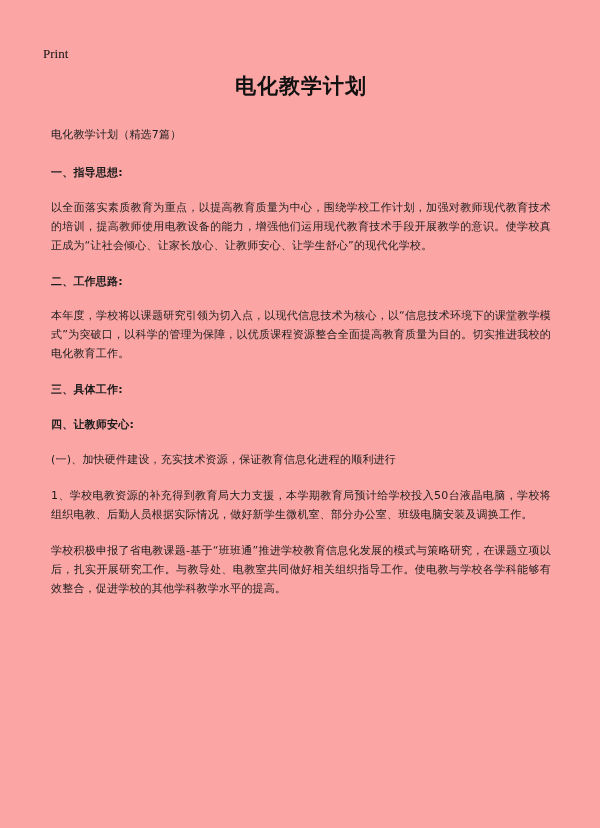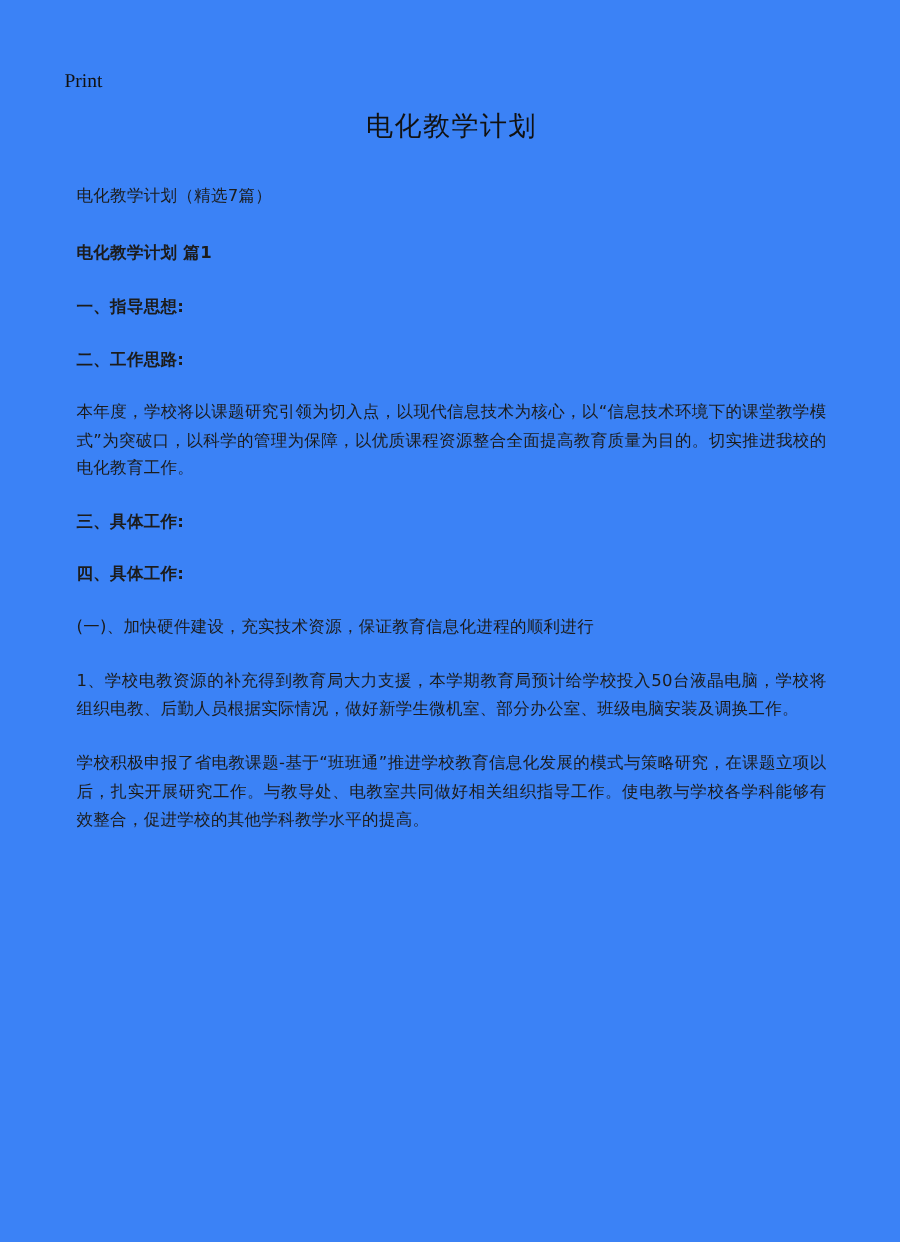--- a/index.html
+++ b/index.html
@@ -13,42 +13,42 @@
     font-family: "DejaVu Sans", "Liberation Sans", sans-serif;
     color: #1a1a1a;
     overflow: hidden;
   }
   .page {
     position: relative;
     width: 600px;
     height: 828px;
     box-sizing: border-box;
     padding: 0;
-    background: #3b82f6;
+    background: #fca5a5;
   }
   .print-link {
     position: absolute;
     top: 47px;
     left: 43px;
     font-size: 13px;
     line-height: 1;
     color: #111;
     text-decoration: none;
     cursor: pointer;
     font-family: "Liberation Serif", serif;
   }
   .doc-body {
     position: absolute;
     top: 72px;
     left: 51px;
     width: 500px;
   }
   .doc-title {
-    font-size: 18px;
-    font-weight: normal;
+    font-size: 21px;
+    font-weight: bold;
     text-align: center;
     letter-spacing: 1px;
     margin: 0 0 26px 0;
     color: #111;
   }
   p {
     margin: 0 0 17px 0;
     font-size: 11px;
     line-height: 1.72;
     text-align: justify;
@@ -71,25 +71,25 @@
 <body>
 
 <div class="page">
 
   <a class="print-link" href="#">Print</a>
 
   <div class="doc-body">
     <h1 class="doc-title">电化教学计划</h1>
 
     <p class="sub">电化教学计划（精选7篇）</p>
-    <p class="bold">电化教学计划 篇1</p>
     <p class="heading">一、指导思想:</p>
+    <p>以全面落实素质教育为重点，以提高教育质量为中心，围绕学校工作计划，加强对教师现代教育技术的培训，提高教师使用电教设备的能力，增强他们运用现代教育技术手段开展教学的意识。使学校真正成为“让社会倾心、让家长放心、让教师安心、让学生舒心”的现代化学校。</p>
     <p class="heading">二、工作思路:</p>
     <p>本年度，学校将以课题研究引领为切入点，以现代信息技术为核心，以“信息技术环境下的课堂教学模式”为突破口，以科学的管理为保障，以优质课程资源整合全面提高教育质量为目的。切实推进我校的电化教育工作。</p>
     <p class="heading">三、具体工作:</p>
-    <p class="heading">四、具体工作:</p>
+    <p class="heading">四、让教师安心:</p>
     <p>(一)、加快硬件建设，充实技术资源，保证教育信息化进程的顺利进行</p>
     <p>1、学校电教资源的补充得到教育局大力支援，本学期教育局预计给学校投入50台液晶电脑，学校将组织电教、后勤人员根据实际情况，做好新学生微机室、部分办公室、班级电脑安装及调换工作。</p>
     <p>学校积极申报了省电教课题-基于“班班通”推进学校教育信息化发展的模式与策略研究，在课题立项以后，扎实开展研究工作。与教导处、电教室共同做好相关组织指导工作。使电教与学校各学科能够有效整合，促进学校的其他学科教学水平的提高。</p>
 
   </div>
 
 </div>
 
 </body></html>

